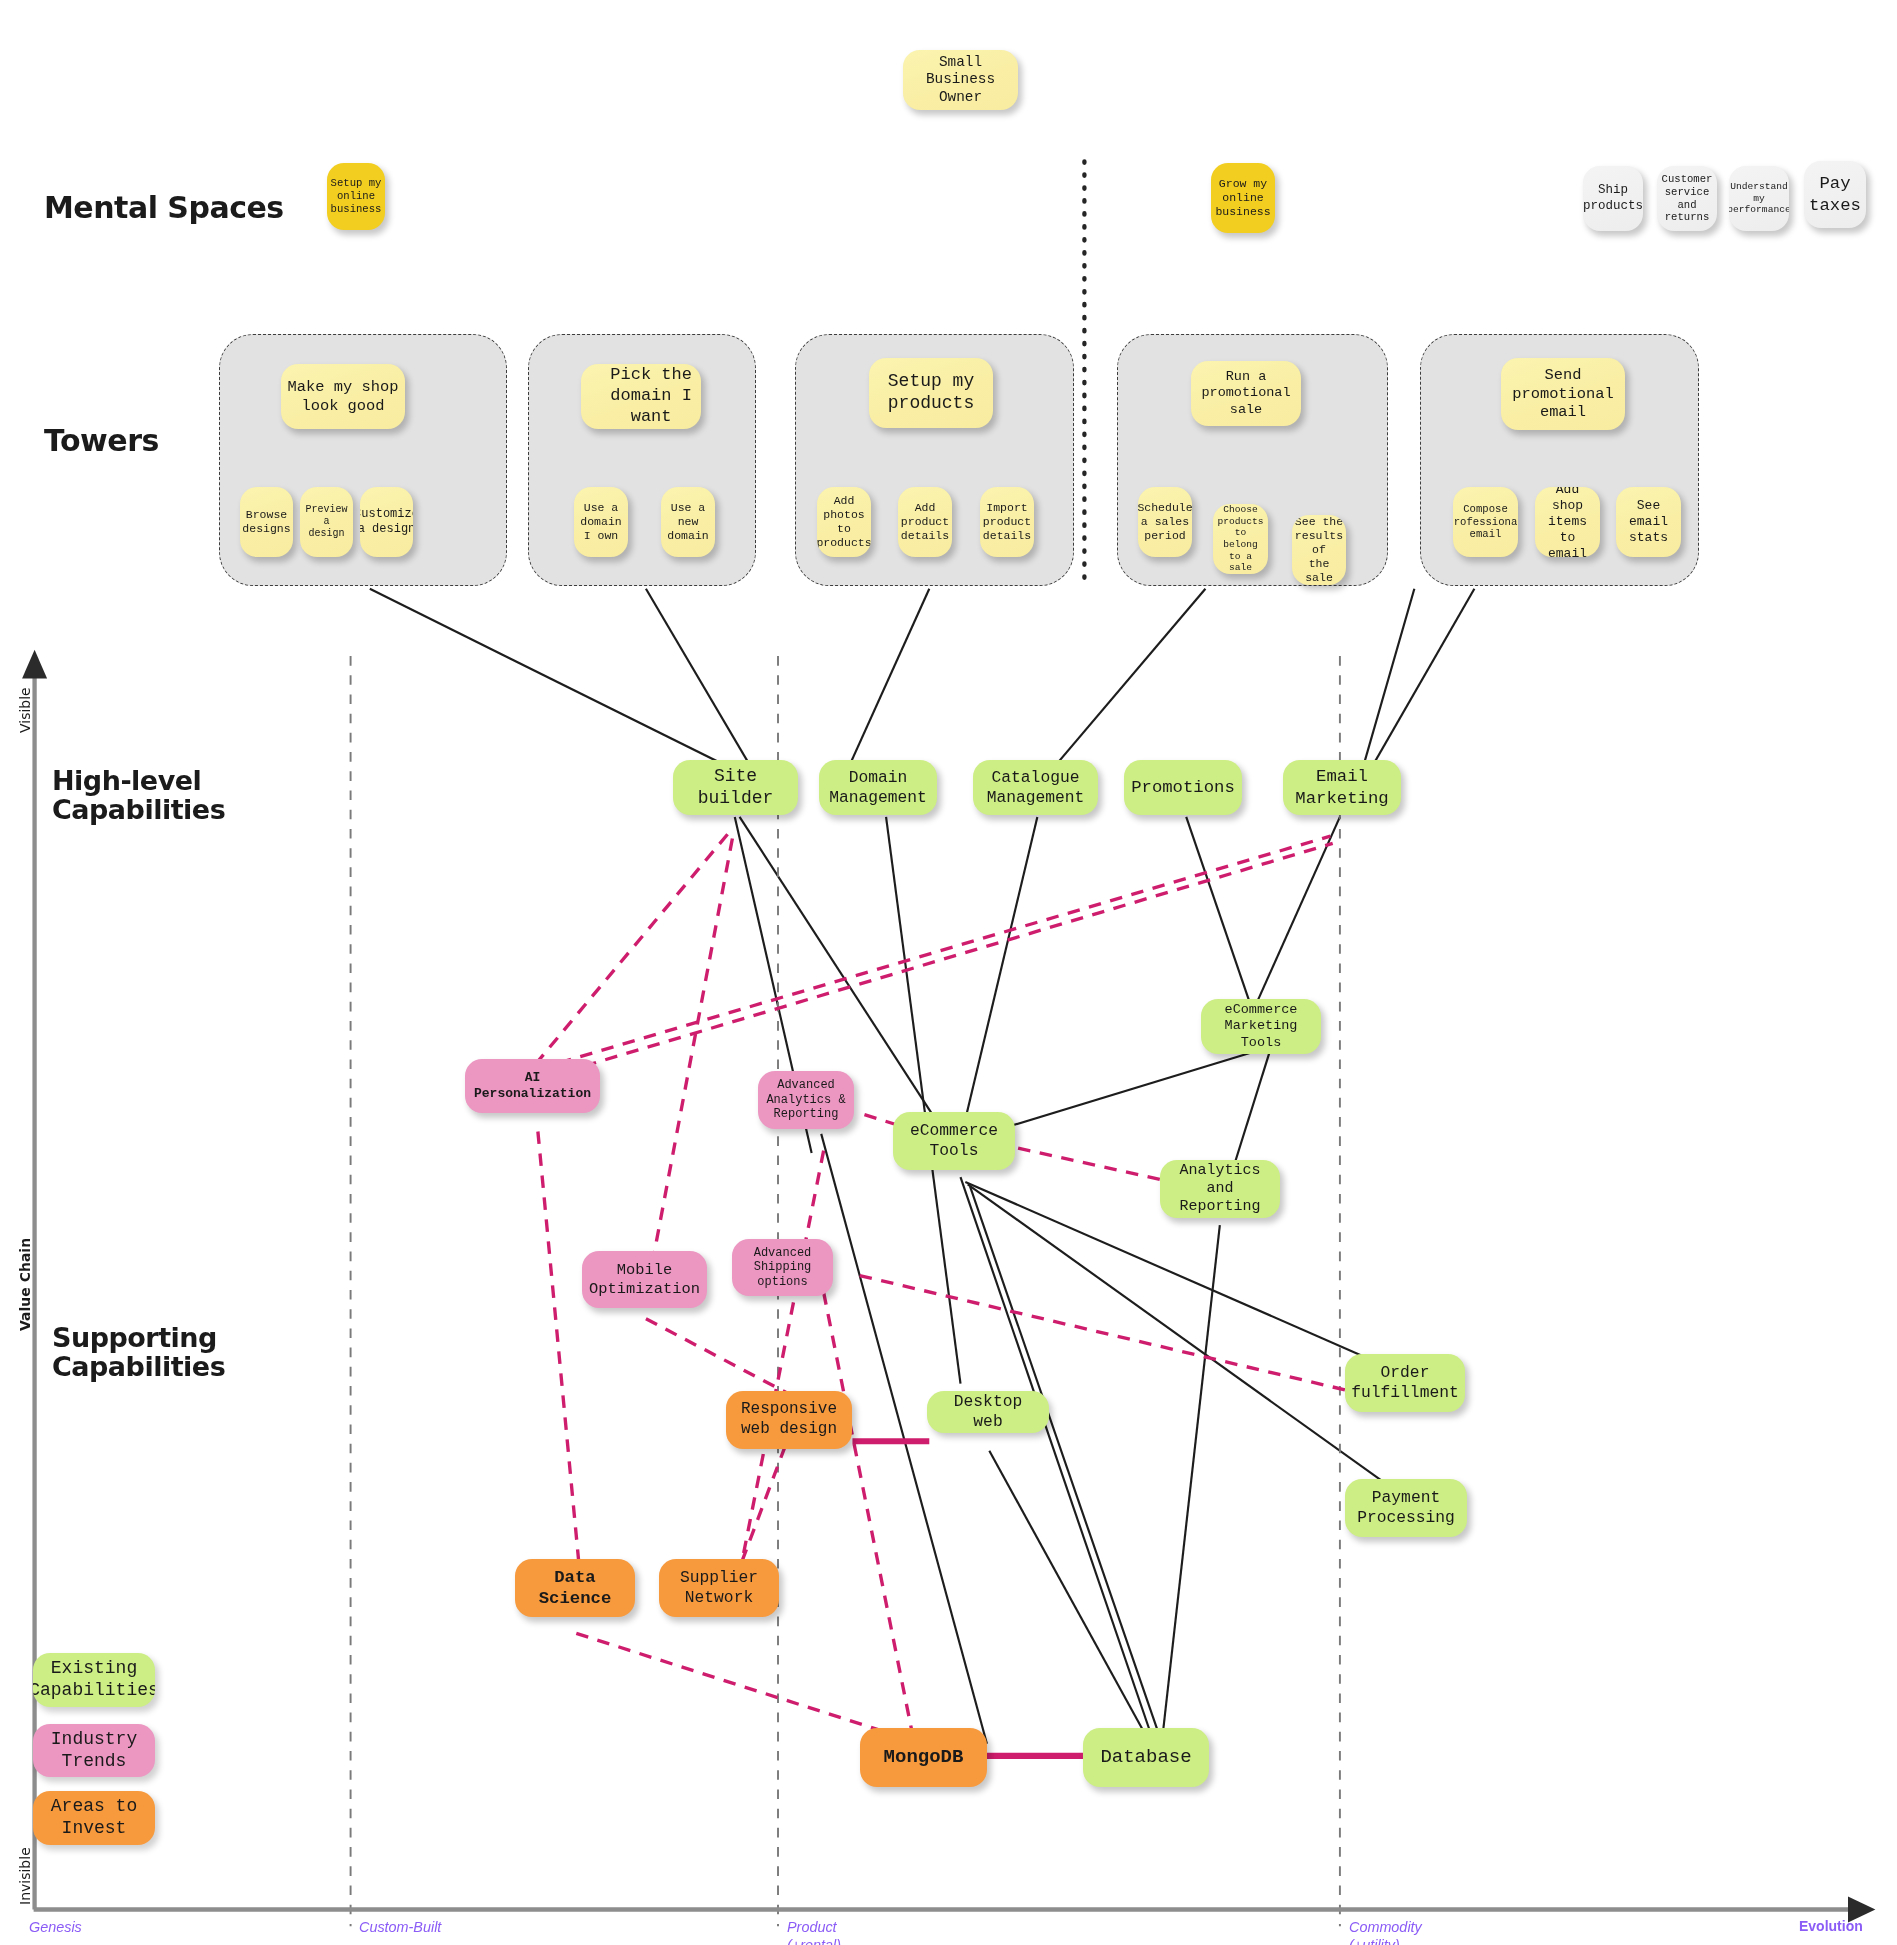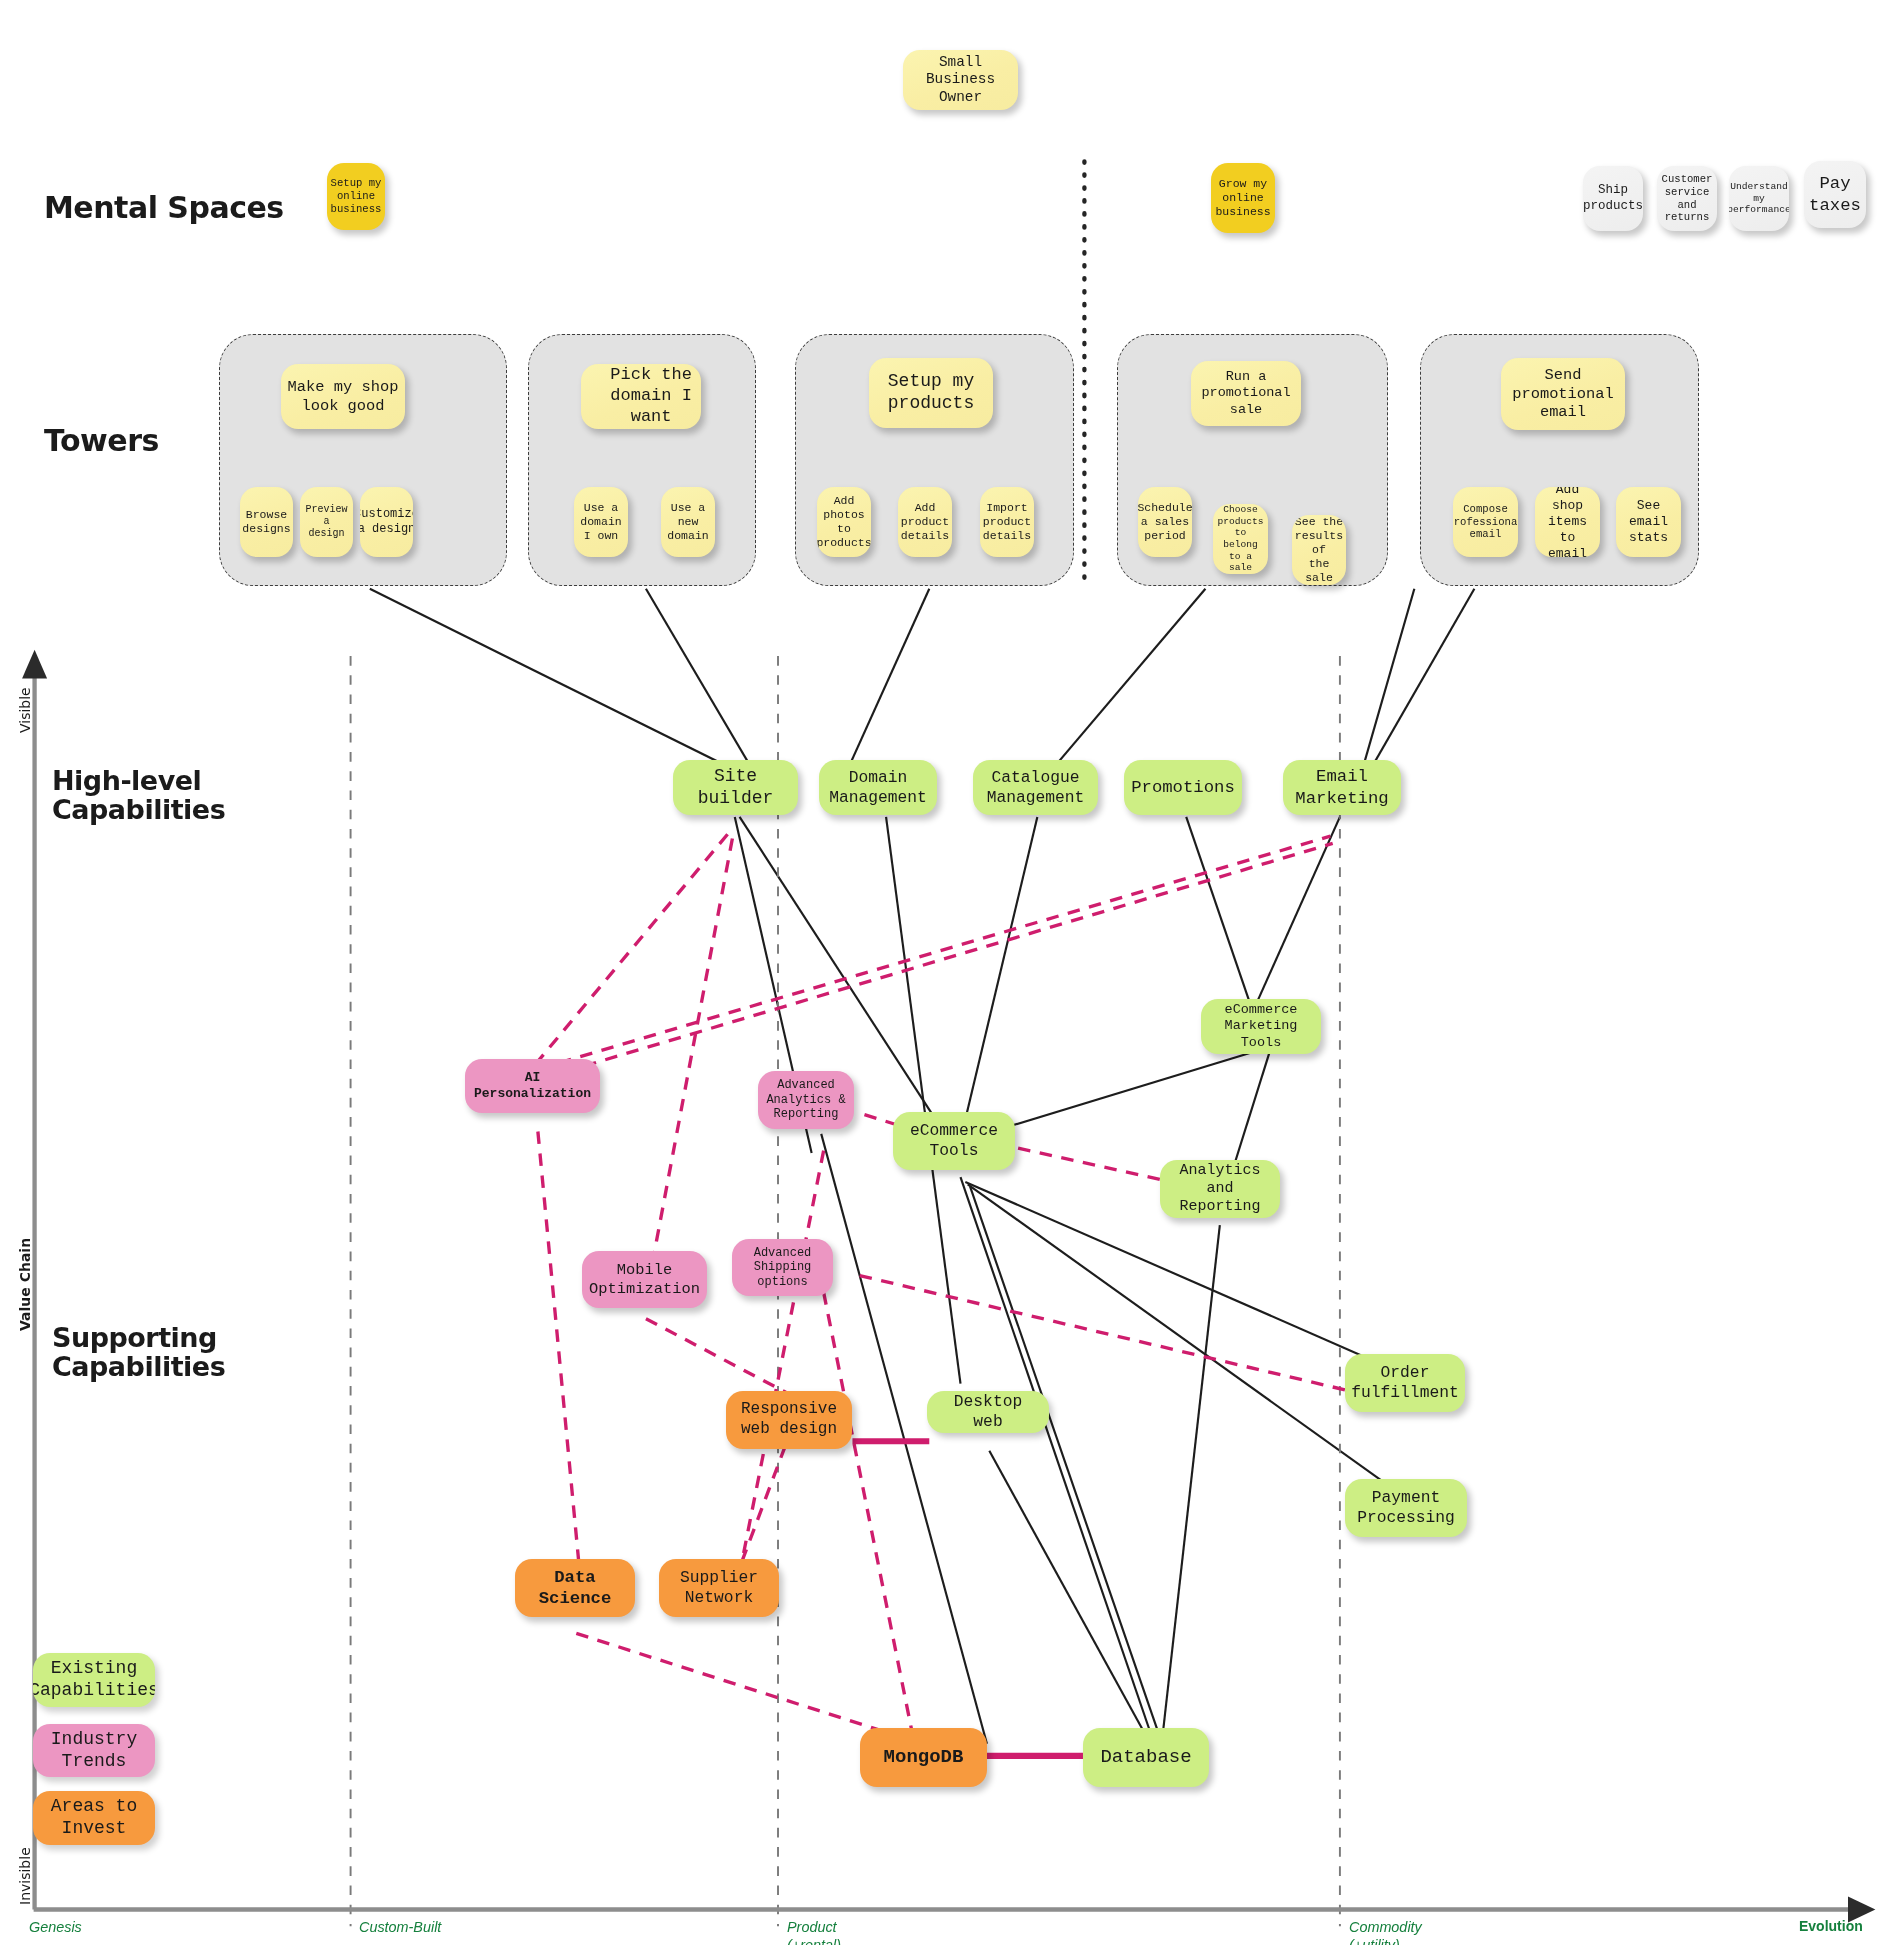--- a/index.html
+++ b/index.html
@@ -49,21 +49,21 @@
     border:1.9px dashed #3d3d3d;
     border-radius:34px;
   }
 
   
   .axis-label{
     position:absolute;
     font-family:"Liberation Sans", sans-serif;
     font-style:italic;
     font-size:14.4px;
-    color:#15803d;
+    color:#8b5cf6;
     white-space:pre-line;
     line-height:1.28;
   }
   .axis-rot{
     position:absolute;
     font-family:"DejaVu Sans", sans-serif;
     font-weight:bold;
     font-size:14px;
     color:#1b1b1b;
     transform-origin:0 0;

